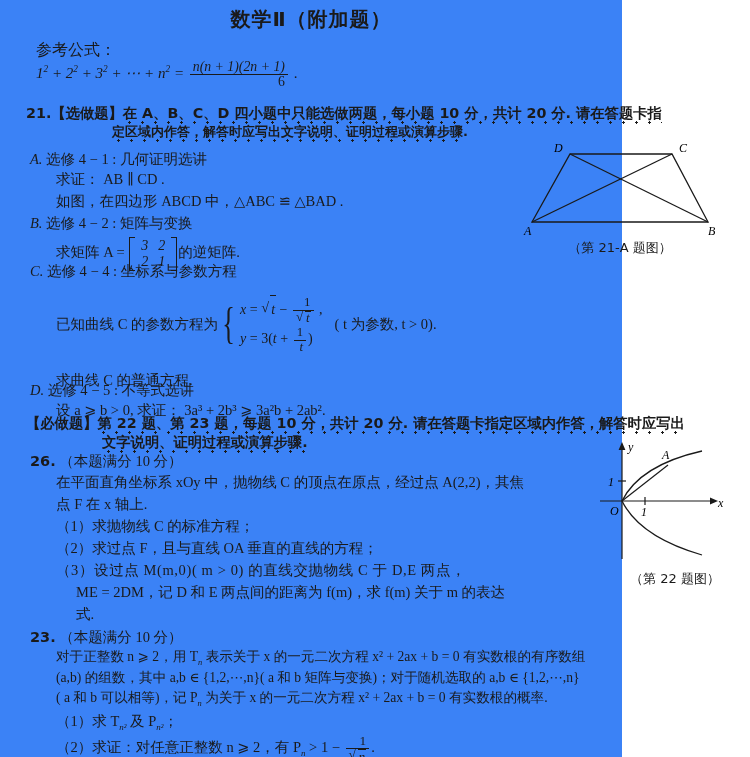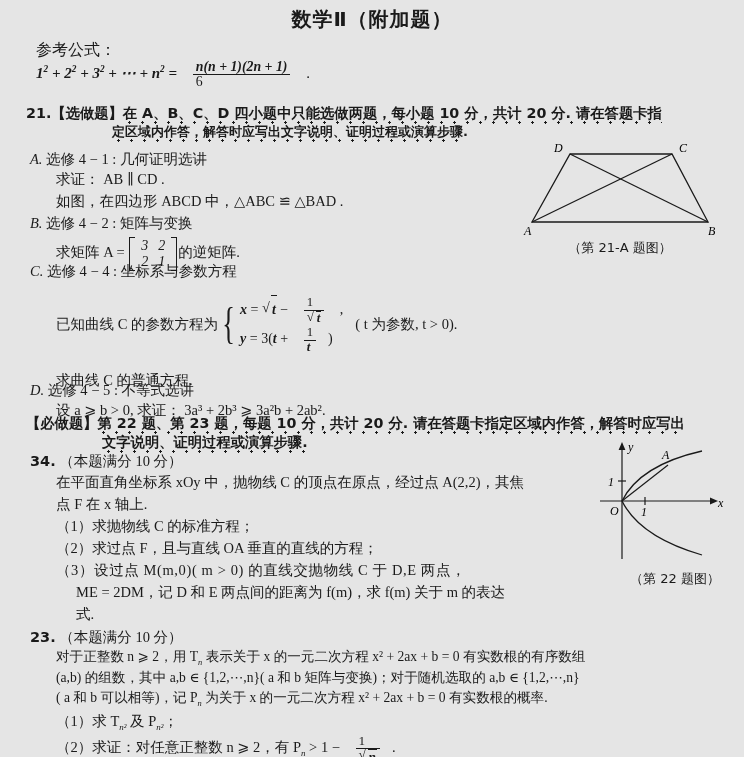--- a/index.html
+++ b/index.html
@@ -10,26 +10,26 @@
   body {
     width: 750px;
     height: 757px;
     position: relative;
     font-family: "Liberation Serif", "DejaVu Serif", serif;
     color: #1a1a1a;
     overflow: hidden;
   }
   .page {
     position: relative;
-    width: 744px;
+    width: 622px;
     height: 757px;
-    background: #e5e5e5;
+    background: #3b82f6;
   }
   .it { font-style: italic; font-family: "Liberation Serif", serif; }
-  .mi { font-style: italic; font-family: "Liberation Serif", serif; font-weight: bold; }
+  .mi { font-style: italic; font-family: "Liberation Serif", serif; }
 
   sup, sub { font-size: 0.62em; font-style: italic; }
   sup { vertical-align: super; }
   sub { vertical-align: sub; }
 
   
   .title {
     text-align: center;
     font-size: 20px;
     letter-spacing: 1px;
@@ -45,24 +45,24 @@
     left: 36px; top: 40px;
     font-size: 16px;
     font-family: "DejaVu Sans", sans-serif;
     text-align: center;
   }
 
   
   .frac {
     display: inline-block;
     vertical-align: middle;
-    text-align: left;
+    text-align: right;
     line-height: 1.05;
     font-size: 0.92em;
-    margin: 0 12px;
+    margin: 0 2px;
   }
   .frac .num { display: block; padding: 0 3px; }
   .frac .den { display: block; border-top: 1.1px solid #1a1a1a; padding: 0 3px; }
 
   
   .sqrt {
     display: inline-block;
     position: relative;
     padding-left: 9px;
   }
@@ -322,21 +322,21 @@
     <div class="l1">
       <span>【必做题】</span><span class="dotted">第 22 题、第 23 题，每题 10 分，共计 20 分. 请在答题卡指定区域内作答，解答时应写出</span>
     </div>
     <div class="l2">
       <span class="dotted">文字说明、证明过程或演算步骤.</span>
     </div>
   </div>
 
   <div class="block q22">
     <div class="head">
-      <span class="q-num">34.</span>
+      <span class="q-num">26.</span>
       <span>（本题满分 10 分）</span>
     </div>
     <div class="body">在平面直角坐标系 xOy 中，抛物线 C 的顶点在原点，经过点 A(2,2)，其焦</div>
     <div class="body">点 F 在 x 轴上.</div>
     <div class="item">（1）求抛物线 C 的标准方程；</div>
     <div class="item">（2）求过点 F，且与直线 OA 垂直的直线的方程；</div>
     <div class="item wide">（3）设过点 M(m,0)( m &gt; 0) 的直线交抛物线 C 于 D,E 两点，</div>
     <div class="item cont">ME = 2DM，记 D 和 E 两点间的距离为 f(m)，求 f(m) 关于 m 的表达</div>
     <div class="item cont">式.</div>
   </div>

